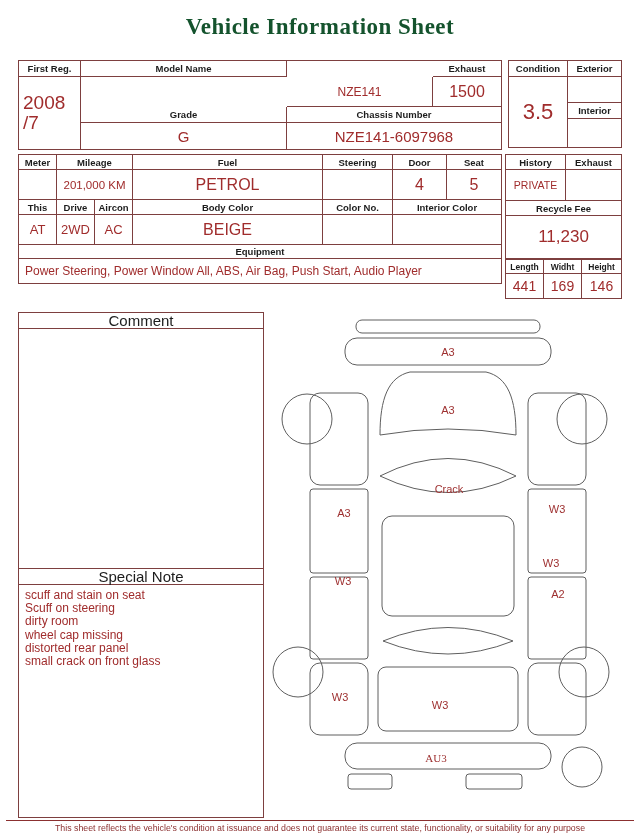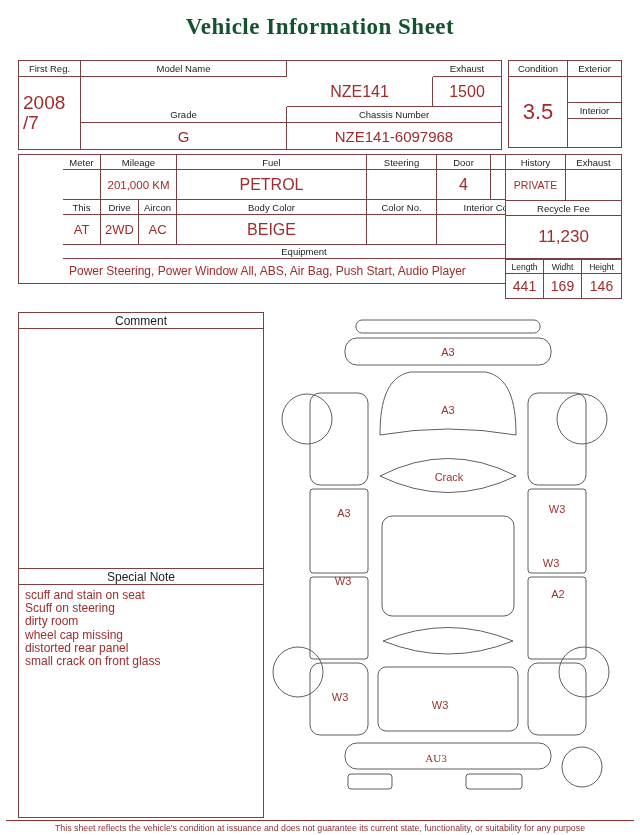--- a/index.html
+++ b/index.html
@@ -11,25 +11,25 @@
   *{margin:0;padding:0;box-sizing:border-box;}
   body{background:#fff;font-family:"Liberation Sans",sans-serif;}
   .page{position:relative;width:640px;height:835px;background:#fff;overflow:hidden;}
   .title{position:absolute;top:14px;left:0;width:100%;text-align:center;
          font-family:"Liberation Serif",serif;font-size:23px;font-weight:700;color:#14532d;letter-spacing:.5px;}
   .tbl{position:absolute;display:grid;border:1px solid var(--bd);background:#fff;}
   .c{border-right:1px solid var(--bd);border-bottom:1px solid var(--bd);
      display:flex;align-items:center;justify-content:center;overflow:hidden;}
   .c.lc{border-right:none;}
   .c.lr{border-bottom:none;}
-  .lbl{font-size:9.5px;color:var(--ink);}
+  .lbl{font-size:9.5px;color:var(--ink);font-weight:bold;}
   .val{color:var(--red);font-size:15px;}
   .panel{position:absolute;border:1px solid var(--bd);background:#fff;}
   .phead{height:16px;border-bottom:1px solid var(--bd);display:flex;align-items:center;justify-content:center;
-         font-size:12px;color:var(--ink);}
+         font-size:15px;color:var(--ink);}
   .notes{padding:4px 6px;font-size:12px;line-height:1.1;color:var(--red);white-space:pre-line;}
   .diagram{position:absolute;}
   .diagram svg{position:absolute;left:0;top:0;}
   .marker{position:absolute;transform:translate(-50%,-50%);font-size:11px;color:#9e3030;white-space:nowrap;}
   .footer{position:absolute;left:6px;right:6px;top:820px;border-top:1px solid #8b3030;
           color:#8b3030;font-size:8.8px;text-align:center;padding-top:2px;}
   svg .shape{fill:none;stroke:var(--line);stroke-width:1;}
 </style>
 </head>
 <body>
@@ -39,38 +39,38 @@
   <div class="title">Vehicle Information Sheet</div>
 
   <div class="tbl" style="left:18px;top:60px;grid-template-columns:62px 206px 146px 68px;grid-template-rows:16px 30px 16px 26px;">
     <div class="c lbl" style="grid-area:1/1/2/2">First Reg.</div>
     <div class="c lbl" style="grid-area:1/2/2/3">Model Name</div>
     <div class="c lbl lc" style="grid-area:1/4/2/5">Exhaust</div>
     <div class="c val lr" style="grid-area:2/1/5/2;flex-direction:column;align-items:flex-start;justify-content:center;padding-left:4px;font-size:19px;line-height:1.05;">
       <span>2008</span>
       <span>/7</span>
     </div>
-    <div class="c val" style="grid-area:2/3/3/4;font-size:16px">NZE141</div>
+    <div class="c val" style="grid-area:2/3/3/4;font-size:12px">NZE141</div>
     <div class="c val lc" style="grid-area:2/4/3/5;font-size:16px">1500</div>
     <div class="c lbl" style="grid-area:3/2/4/3">Grade</div>
     <div class="c lbl lc" style="grid-area:3/3/4/5">Chassis Number</div>
     <div class="c val lr" style="grid-area:4/2/5/3;font-size:15px">G</div>
     <div class="c val lc lr" style="grid-area:4/3/5/5;font-size:15px">NZE141-6097968</div>
   </div>
 
   <div class="tbl" style="left:508px;top:60px;grid-template-columns:59px 53px;grid-template-rows:16px 26px 16px 28px;">
     <div class="c lbl" style="grid-area:1/1/2/2">Condition</div>
     <div class="c lbl lc" style="grid-area:1/2/2/3">Exterior</div>
     <div class="c val lr" style="grid-area:2/1/5/2;font-size:22px">3.5</div>
     <div class="c val lc" style="grid-area:2/2/3/3"></div>
     <div class="c lbl lc" style="grid-area:3/2/4/3">Interior</div>
     <div class="c val lc lr" style="grid-area:4/2/5/3"></div>
   </div>
 
-  <div class="tbl" style="left:18px;top:154px;grid-template-columns:38px 38px 38px 190px 70px 54px 54px;grid-template-rows:15px 30px 15px 30px 14px 24px;padding-left:44px;">
+  <div class="tbl" style="left:18px;top:154px;grid-template-columns:38px 38px 38px 190px 70px 54px 54px;grid-template-rows:15px 30px 15px 30px 14px 24px;">
     <div class="c lbl" style="grid-area:1/1/2/2">Meter</div>
     <div class="c lbl" style="grid-area:1/2/2/4">Mileage</div>
     <div class="c lbl" style="grid-area:1/4/2/5">Fuel</div>
     <div class="c lbl" style="grid-area:1/5/2/6">Steering</div>
     <div class="c lbl" style="grid-area:1/6/2/7">Door</div>
     <div class="c lbl lc" style="grid-area:1/7/2/8">Seat</div>
 
     <div class="c val" style="grid-area:2/1/3/2"></div>
     <div class="c val" style="grid-area:2/2/3/4;font-size:11.5px">201,000 KM</div>
     <div class="c val" style="grid-area:2/4/3/5;font-size:16px">PETROL</div>
@@ -151,21 +151,21 @@
       <circle class="shape" cx="314" cy="104" r="25"></circle>
       <circle class="shape" cx="30" cy="357" r="25"></circle>
       <circle class="shape" cx="316" cy="357" r="25"></circle>
       <circle class="shape" cx="314" cy="452" r="20"></circle>
       <rect class="shape" x="80" y="459" width="44" height="15" rx="3"></rect>
       <rect class="shape" x="198" y="459" width="56" height="15" rx="3"></rect>
     </svg>
     <div style="position:absolute;left:0;top:0;width:364px;height:500px;">
         <span class="marker" style="left: 180px; top: 37px;">A3</span>
         <span class="marker" style="left: 180px; top: 95px;">A3</span>
-        <span class="marker" style="left: 181px; top: 162px;">Crack</span>
+        <span class="marker" style="left: 181px; top: 174px;">Crack</span>
         <span class="marker" style="left: 76px; top: 198px;">A3</span>
         <span class="marker" style="left: 75px; top: 266px;">W3</span>
         <span class="marker" style="left: 72px; top: 382px;">W3</span>
         <span class="marker" style="left: 289px; top: 194px;">W3</span>
         <span class="marker" style="left: 283px; top: 248px;">W3</span>
         <span class="marker" style="left: 290px; top: 279px;">A2</span>
         <span class="marker" style="left: 172px; top: 390px;">W3</span>
         <span class="marker" style="left: 168px; top: 443px; font-family: Liberation Serif, serif;">AU3</span>
       </div>
   </div>

